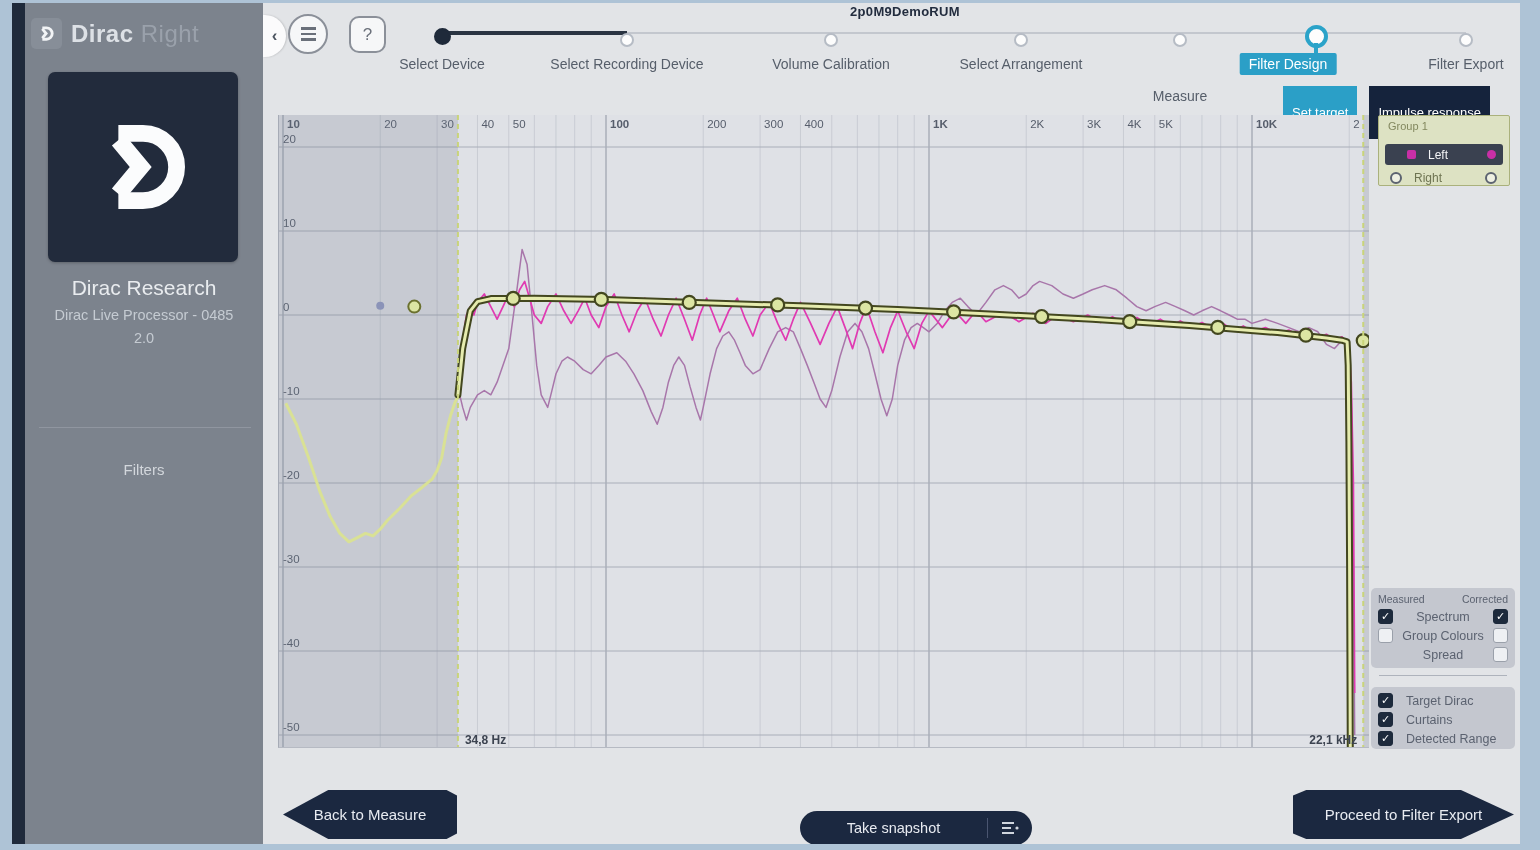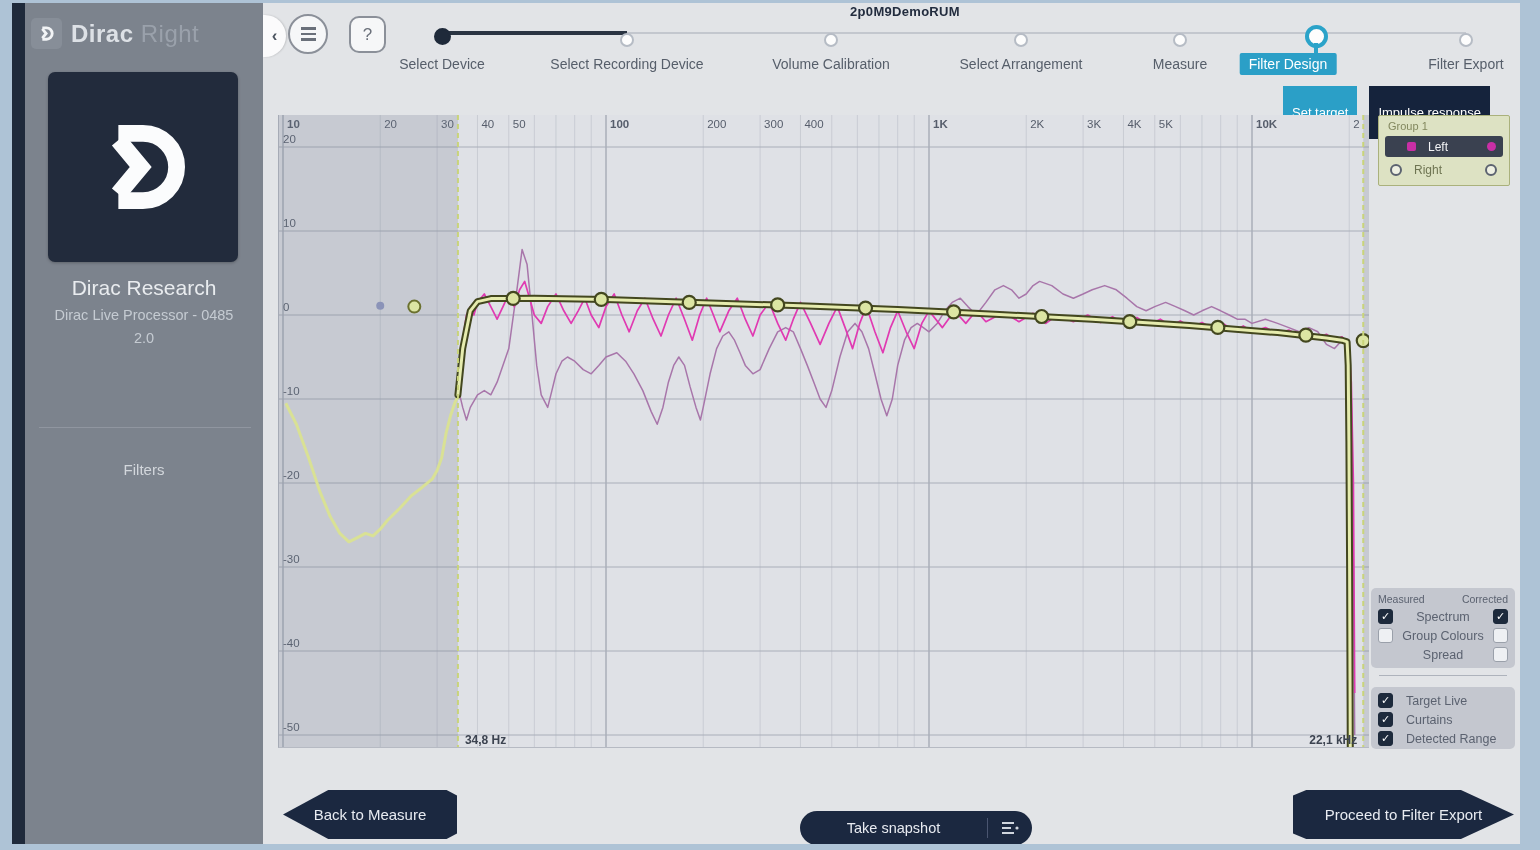--- a/index.html
+++ b/index.html
@@ -34,21 +34,21 @@
   .step-chip{top:50px;transform:translateX(-50%);background:#2b9fc7;color:#fff;font-size:14px;padding:3px 9px;border-radius:2px;white-space:nowrap;cursor:pointer;}
   .step-connector{left:1302px;top:40px;width:4px;height:12px;background:#2ba3c9;}
   .subtabs{left:1271px;top:83px;display:flex;cursor:pointer;}
   .subtab{height:21px;line-height:21px;font-size:13px;color:#fff;padding:16px 9px;white-space:nowrap;}
   .subtab.on{background:#2b9fc7;}
   .subtab.off{background:#15233c;margin-left:12px;}
   
   #chart{left:266px;top:112px;width:1090px;height:632px;background:#dfe1e6;border-left:1px solid #a6abb6;border-bottom:1px solid #b6bac3;cursor:crosshair;}
   
   .group-panel{left:1366px;top:112px;width:132px;height:71px;background:#dde2c3;border:1.5px solid #aab17c;border-radius:2px;box-sizing:border-box;}
-  .group-title{margin:4px 0 4px 9px;font-size:11px;color:#83885f;}
+  .group-title{margin:4px 0 12px 9px;font-size:11px;color:#83885f;}
   .chan-row{height:21px;margin:0 6px 2px 6px;display:flex;align-items:center;border-radius:3px;cursor:pointer;}
   .chan-row.sel{background:#3a4150;padding-left:16px;}
   .chan-sq{width:9px;height:9px;border-radius:2px;background:#c92fa6;margin-left:6px;}
   .chan-ring{width:8px;height:8px;border-radius:50%;border:2px solid #5c6370;background:#eef0e2;margin-left:5px;box-sizing:content-box;}
   .chan-lbl{font-size:12px;margin-left:12px;}
   .chan-row.sel .chan-lbl{color:#f2f3f5;}
   .chan-row.uns .chan-lbl{color:#6e7452;}
   .chan-dot{width:9px;height:9px;border-radius:50%;background:#c92fa6;margin-left:auto;margin-right:7px;}
   .chan-ring.r{margin-left:auto;margin-right:6px;}
   .opt-panel{background:#c4c7cf;border-radius:5px;box-sizing:border-box;padding:4px 5px;}
@@ -121,21 +121,21 @@
     <div class="abs step-dot" style="left:812px;"></div>
     <div class="abs step-dot" style="left:1002px;"></div>
     <div class="abs step-dot" style="left:1161px;"></div>
     <div class="abs step-dot active" style="left:1293px;"></div>
     <div class="abs step-dot" style="left:1447px;"></div>
     <div class="abs step-connector"></div>
     <div class="abs step-lbl" style="left:430px;">Select Device</div>
     <div class="abs step-lbl" style="left:615px;">Select Recording Device</div>
     <div class="abs step-lbl" style="left:819px;">Volume Calibration</div>
     <div class="abs step-lbl" style="left:1009px;">Select Arrangement</div>
-    <div class="abs step-lbl" style="left:1168px;">Measure</div>
+    <div class="abs step-lbl" style="left:1168px;margin-top:32px;">Measure</div>
     <div class="abs step-chip" style="left:1276px;">Filter Design</div>
     <div class="abs step-lbl" style="left:1454px;">Filter Export</div>
     <div class="abs subtabs">
       <div class="subtab on">Set target</div>
       <div class="subtab off">Impulse response</div>
     </div>
 
     <div id="chart" class="abs">
       <svg id="chart-svg" width="1090" height="632">
           <line x1="4" y1="0" x2="4" y2="632" stroke="#8f95a2" stroke-width="1"></line>
@@ -258,21 +258,21 @@
       <div class="opt-row">
         <span class="opt-lbl">Spread</span>
         <span class="cb r"></span>
       </div>
     </div>
     <div class="abs opt-div"></div>
 
     <div id="opt2" class="abs opt-panel">
       <div class="opt-row">
         <span class="cb l on">✓</span>
-        <span class="opt-lbl lft">Target Live</span>
+        <span class="opt-lbl lft">Target Dirac</span>
       </div>
       <div class="opt-row">
         <span class="cb l on">✓</span>
         <span class="opt-lbl lft">Curtains</span>
       </div>
       <div class="opt-row">
         <span class="cb l on">✓</span>
         <span class="opt-lbl lft">Detected Range</span>
       </div>
     </div>

